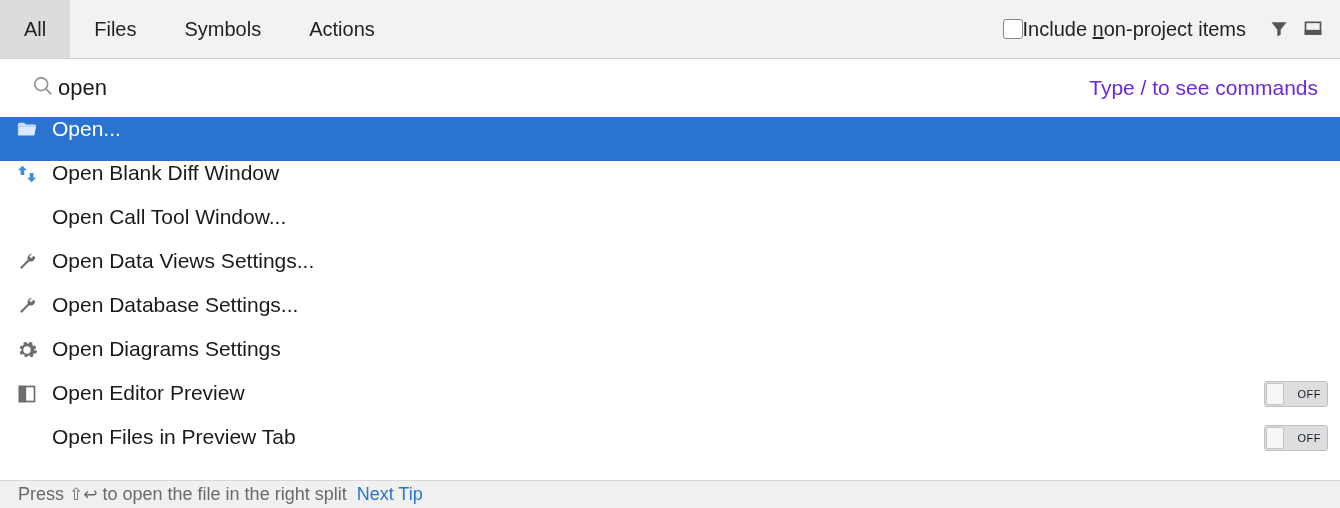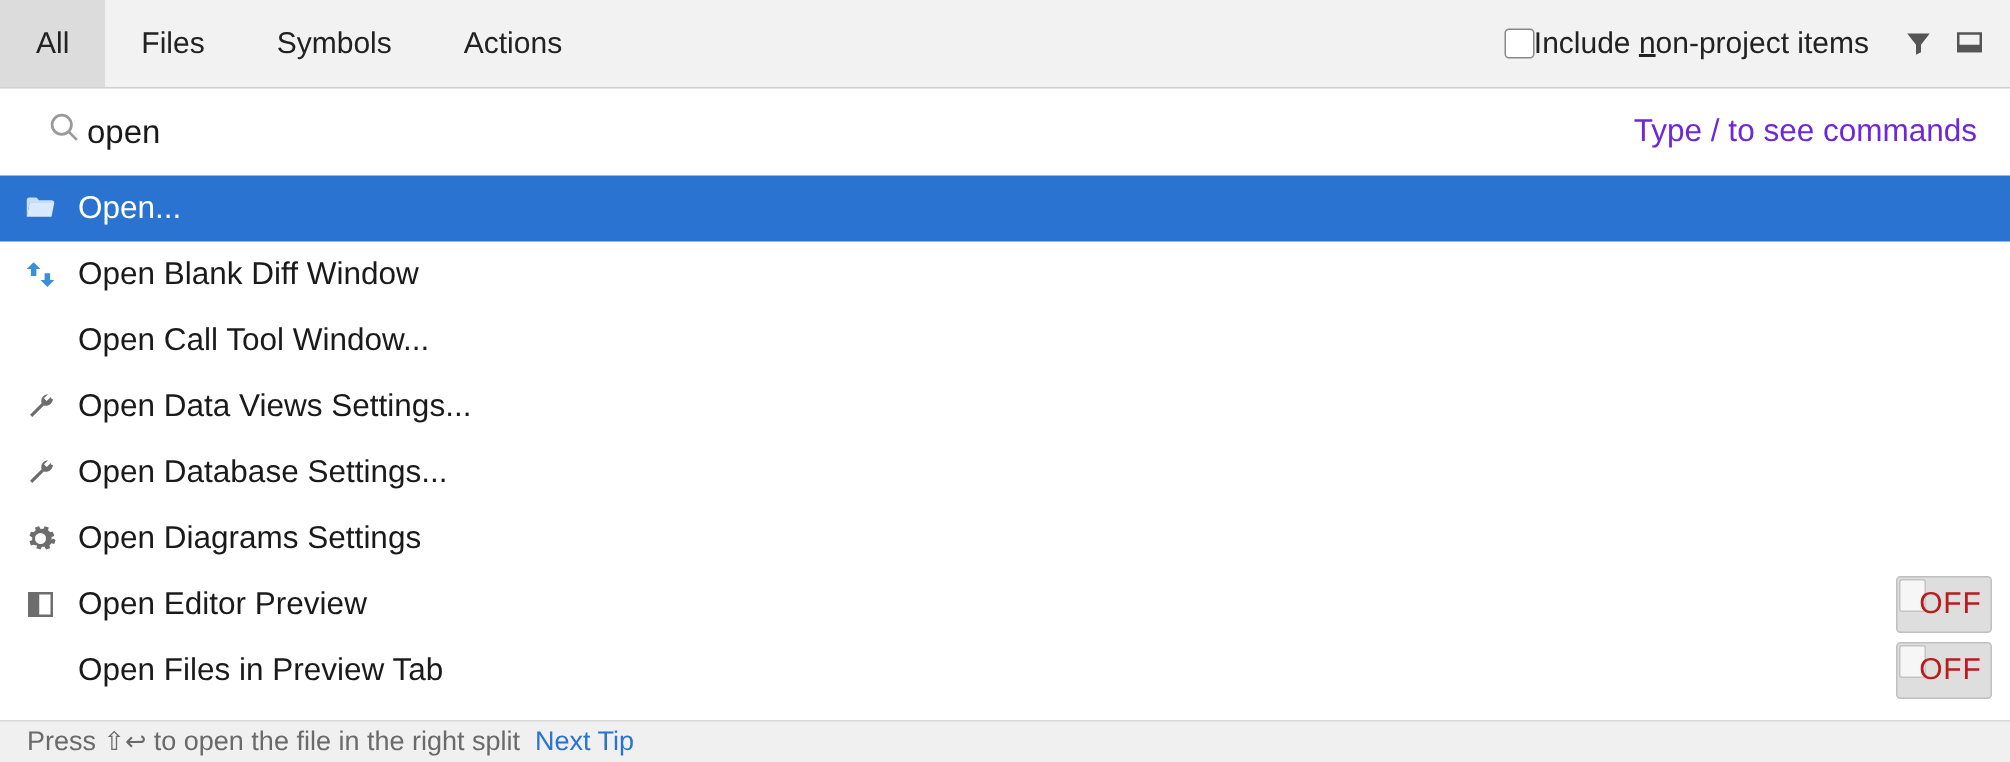--- a/index.html
+++ b/index.html
@@ -82,21 +82,21 @@
       font-size: 21px;
       color: #6d28d9;
       white-space: nowrap;
     }
     .results {
       display: flex;
       flex-direction: column;
     }
     .result-row {
       display: flex;
-      align-items: center;
+      align-items: flex-start;
       height: 44px;
       padding: 0 12px 0 14px;
       cursor: pointer;
       gap: 12px;
     }
     .result-row.selected {
       background: #2a73d0;
       color: #fff;
     }
     .result-icon {
@@ -110,29 +110,29 @@
     }
     .result-row.selected .result-icon { color: #d9e9ff; }
     .result-icon.blank { }
     .result-label {
       font-size: 21px;
       flex: 1;
       white-space: nowrap;
     }
     .toggle-badge {
       width: 64px;
-      height: 38px;
+      height: 26px;
       background: #dedede;
       border: 1px solid #bfbfbf;
       border-radius: 3px;
       display: flex;
       align-items: center;
       position: relative;
-      font-size: 20px;
-      color: #b91c1c;
+      font-size: 11px;
+      color: #0f172a;
       letter-spacing: 0.5px;
       overflow: hidden;
     }
     .toggle-badge .knob {
       position: absolute;
       left: 1px;
       top: 1px;
       width: 18px;
       height: 22px;
       background: #f6f6f6;

